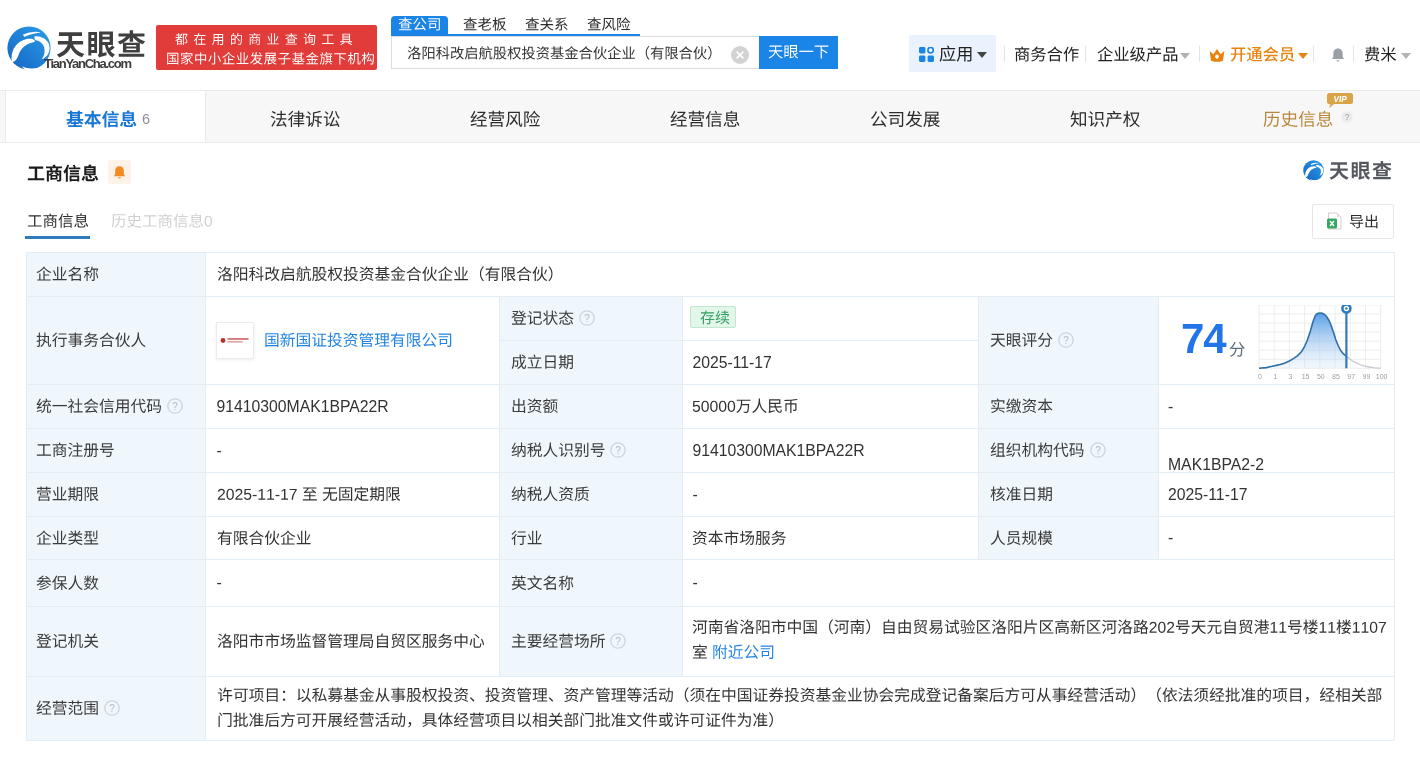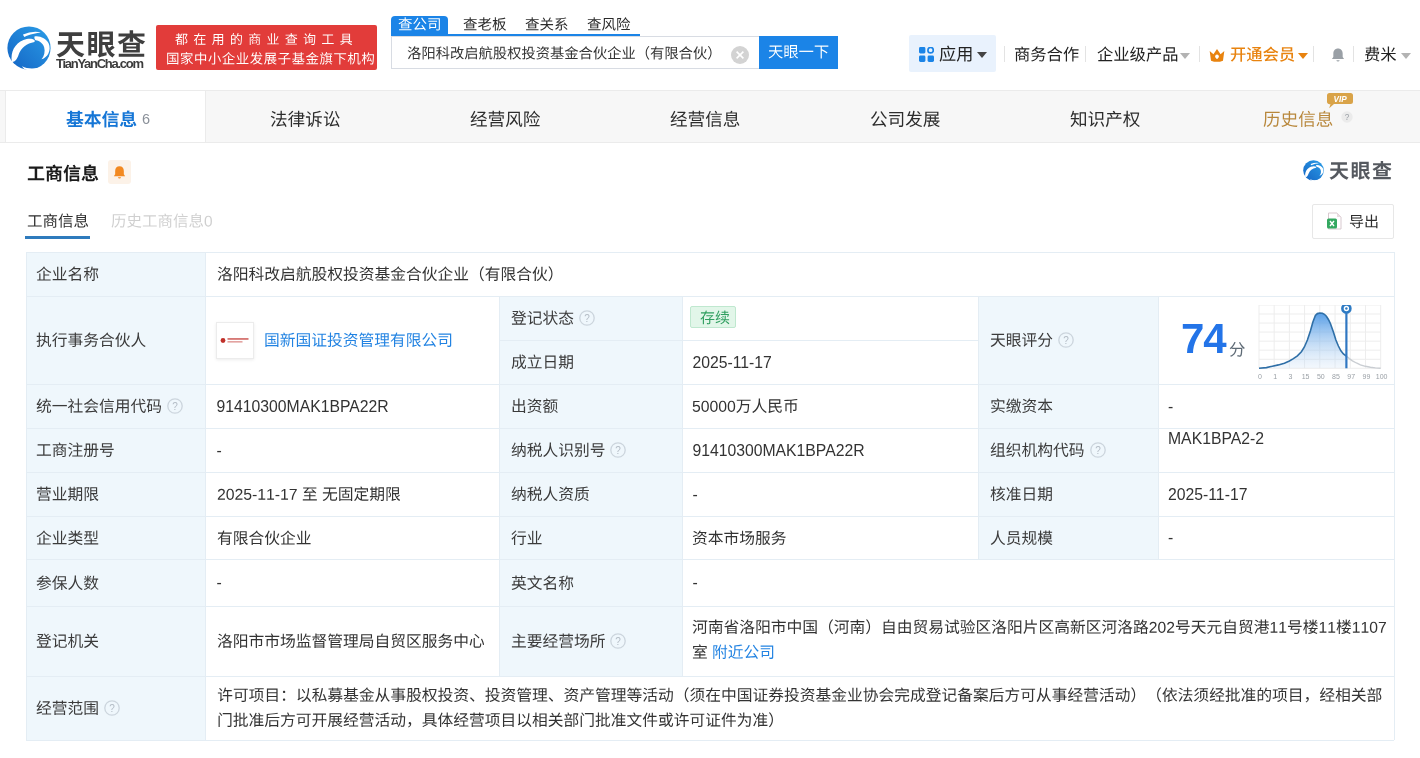--- a/index.html
+++ b/index.html
@@ -19,21 +19,21 @@
 <path d="M16,8.5 Q24.5,4.6 33.8,6.2 C30,7.4 22,8.2 17.5,11 Q16.3,9.8 16,8.5 Z" fill="#fff"></path>
 <path d="M27.5,10.5 C33,9.5 39.3,12.7 41.6,17.2 C43.1,20.4 43,24.4 41.4,27.4 C40,30 37.6,32.3 34.5,33.3 C37.3,29.8 38.3,25.4 37.2,21.4 C36.2,17.8 33,14.9 28.6,14.3 C27.5,13.2 27.2,11.7 27.5,10.5 Z" fill="#fff"></path>
 <path d="M15,40.3 C21.5,43.6 30.5,43.4 38,39 C33.5,44.3 24,46 17.3,43.1 Q15.7,41.6 15,40.3 Z" fill="#fff"></path>
 <path d="M4.8,36 C3.4,26 7.6,17.6 16.5,14 C21,12.3 25.5,12.6 27.3,14 C27.9,14.5 27.9,15.2 27.4,16 C19.8,17.3 14,22 11.6,28.8 C10.3,33.1 7.7,36.4 4.8,36 Z" fill="#fff"></path>
     </svg>
 <svg class="ab" style="left:56.0px;top:26.0px;" width="90.00" height="37.70" viewBox="0 -1000 3103 1300" fill="#3f3f3f">
       <use href="#g0" x="0"></use>
       <use href="#g1" x="1052"></use>
       <use href="#g2" x="2103"></use>
     </svg>
-<div class="ab lat" style="left:56.0px;top:57.0px;font-size:13.00px;color:#3c3c3c;font-weight:700;letter-spacing:-1.27px;">TianYanCha.com</div>
+<div class="ab lat" style="left:44px;top:57.0px;font-size:13.00px;color:#3c3c3c;font-weight:700;letter-spacing:-1.27px;">TianYanCha.com</div>
 <div class="ab" style="left:156.0px;top:25.0px;width:221.0px;height:45.0px;background:#e23c3a;border-radius:2px;"></div>
 <svg class="ab" style="left:175.0px;top:30.5px;" width="177.70" height="16.90" viewBox="0 -1000 13669 1300" fill="#fff">
       <use href="#g14" x="0"></use>
       <use href="#g15" x="1408"></use>
       <use href="#g16" x="2815"></use>
       <use href="#g17" x="4223"></use>
       <use href="#g18" x="5631"></use>
       <use href="#g19" x="7038"></use>
       <use href="#g20" x="8446"></use>
       <use href="#g21" x="9854"></use>
@@ -480,21 +480,21 @@
       <use href="#g140" x="1000"></use>
       <use href="#g36" x="2000"></use>
       <use href="#g37" x="3000"></use>
       <use href="#g123" x="4000"></use>
       <use href="#g124" x="5000"></use>
     </svg>
 <svg class="ab" style="left:1089.5px;top:442.0px" width="16" height="16" viewBox="0 0 16 16">
 <circle cx="8" cy="8" r="7.2" fill="none" stroke="#ccd5dd" stroke-width="1.3"></circle>
 <text x="8" y="11.6" text-anchor="middle" font-family="Liberation Sans" font-size="10" fill="#b3bcc5">?</text>
     </svg>
-<div class="ab lat" style="left:1168.0px;top:431px;font-size:15.75px;color:#333;font-weight:400;letter-spacing:0.00px;">MAK1BPA2-2</div>
+<div class="ab lat" style="left:1168.0px;top:457px;font-size:15.75px;color:#333;font-weight:400;letter-spacing:0.00px;">MAK1BPA2-2</div>
 <svg class="ab" style="left:36.0px;top:484.4px;" width="63.00" height="20.48" viewBox="0 -1000 4000 1300" fill="#3b3b3b">
       <use href="#g86" x="0"></use>
       <use href="#g19" x="1000"></use>
       <use href="#g117" x="2000"></use>
       <use href="#g60" x="3000"></use>
     </svg>
 <svg class="ab" style="left:216.5px;top:484.4px;" width="183.82" height="20.48" viewBox="0 -1000 11671 1300" fill="#333">
       <use href="#g141" x="0"></use>
       <use href="#g95" x="556"></use>
       <use href="#g141" x="1112"></use>

